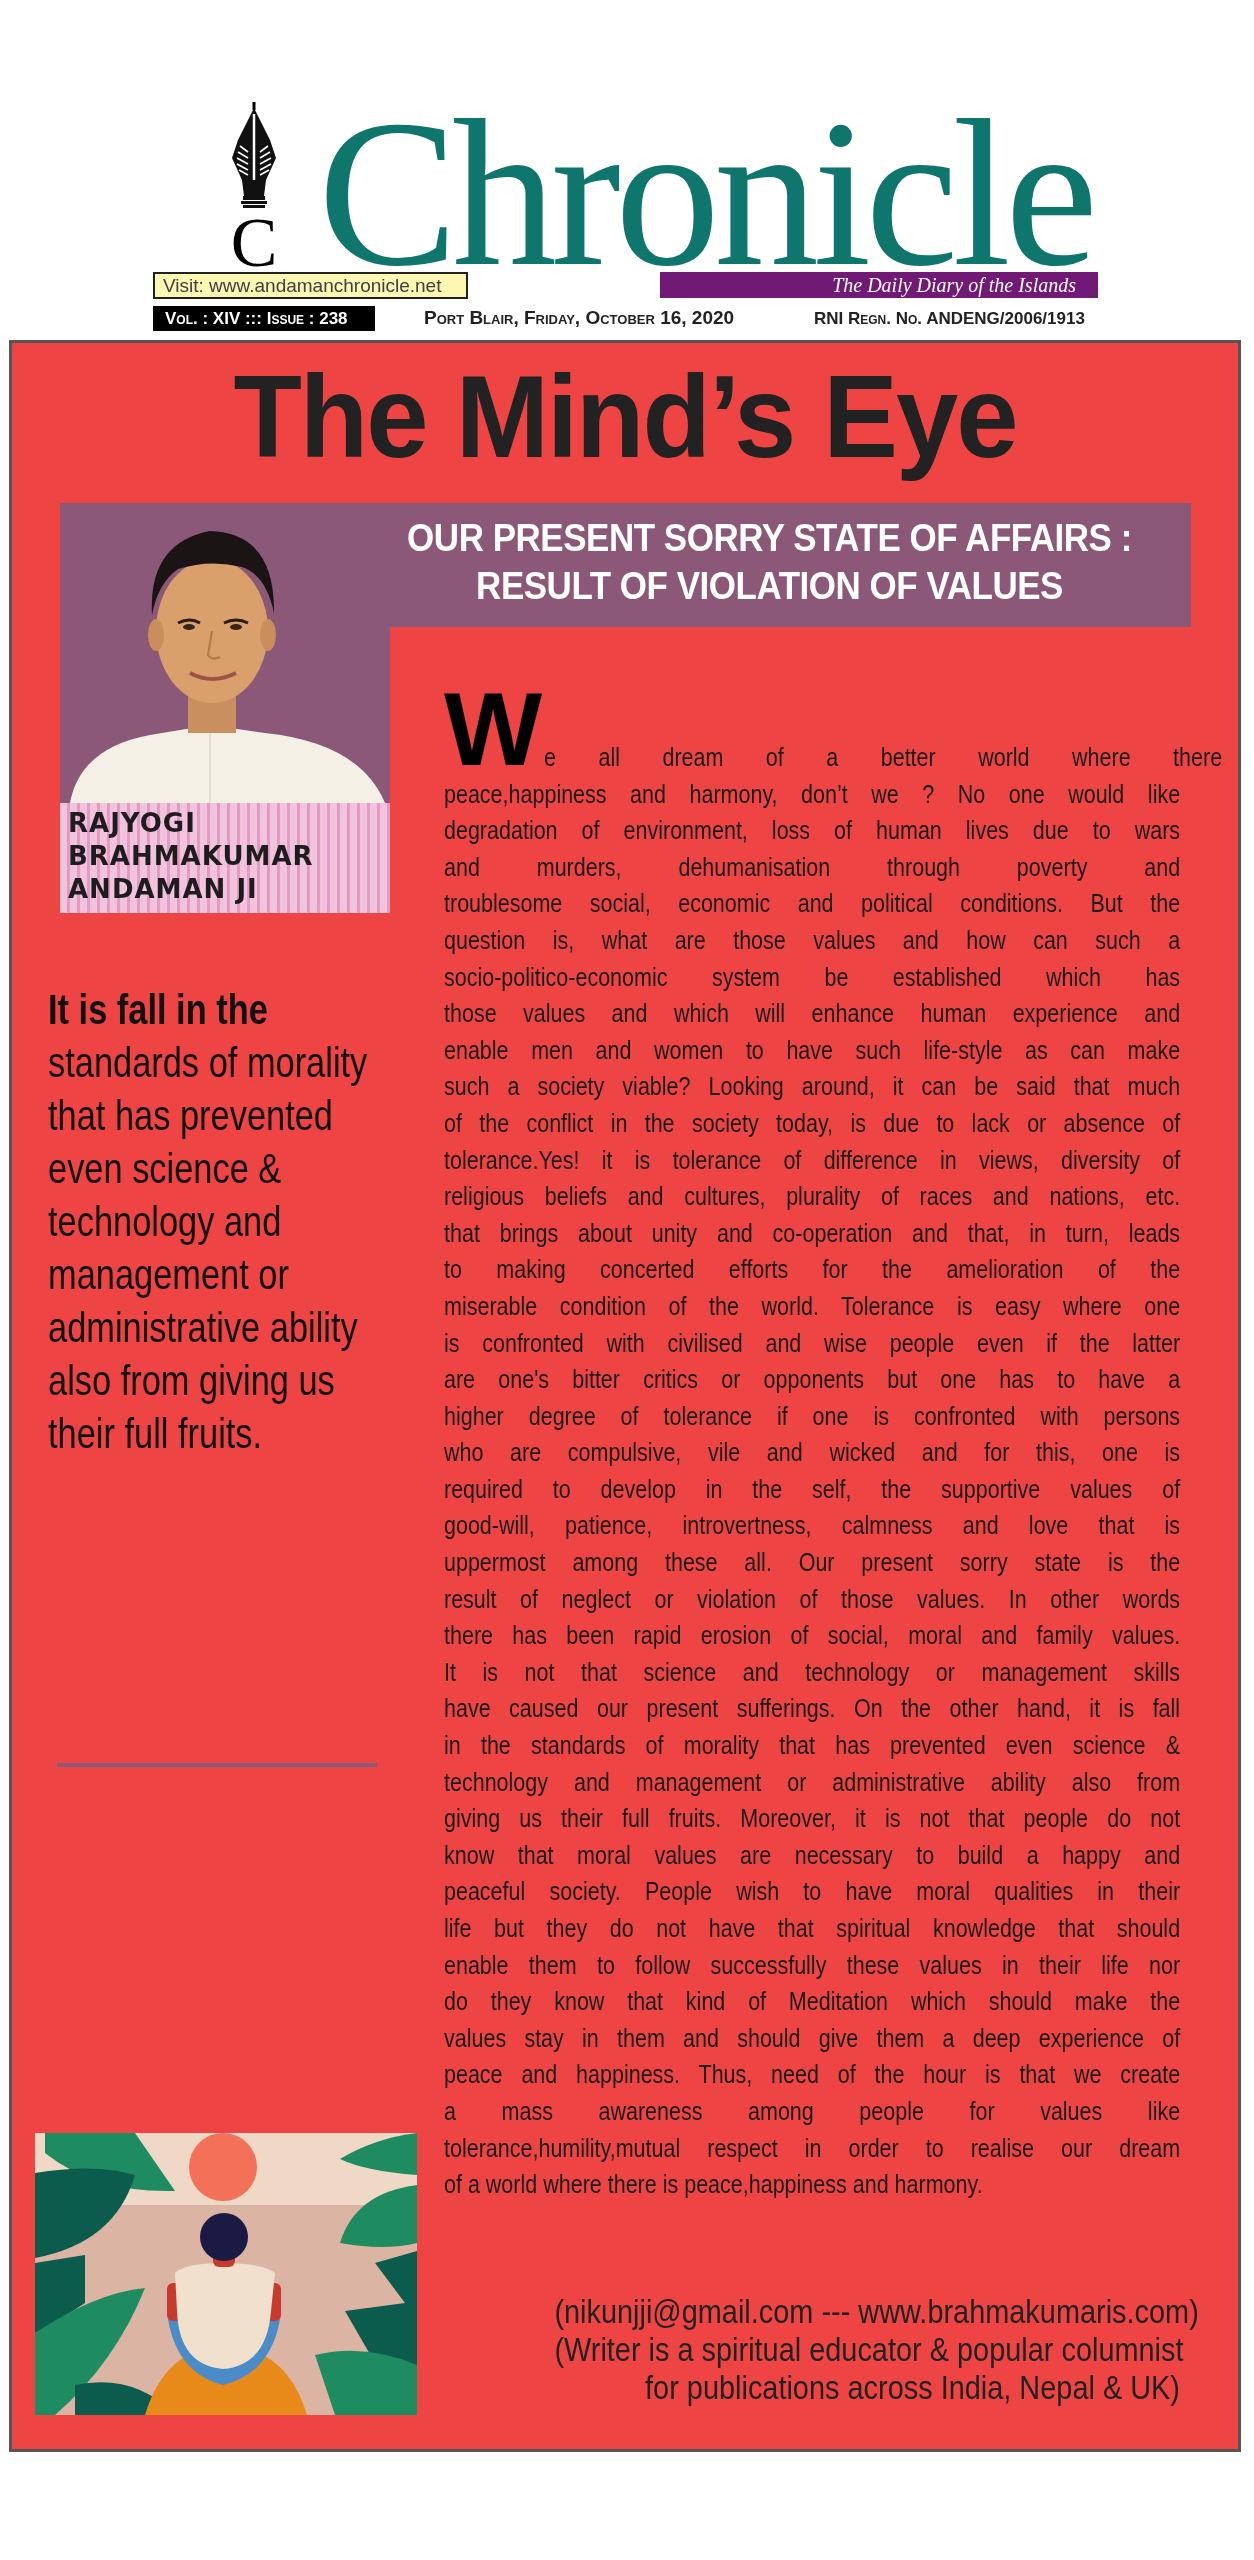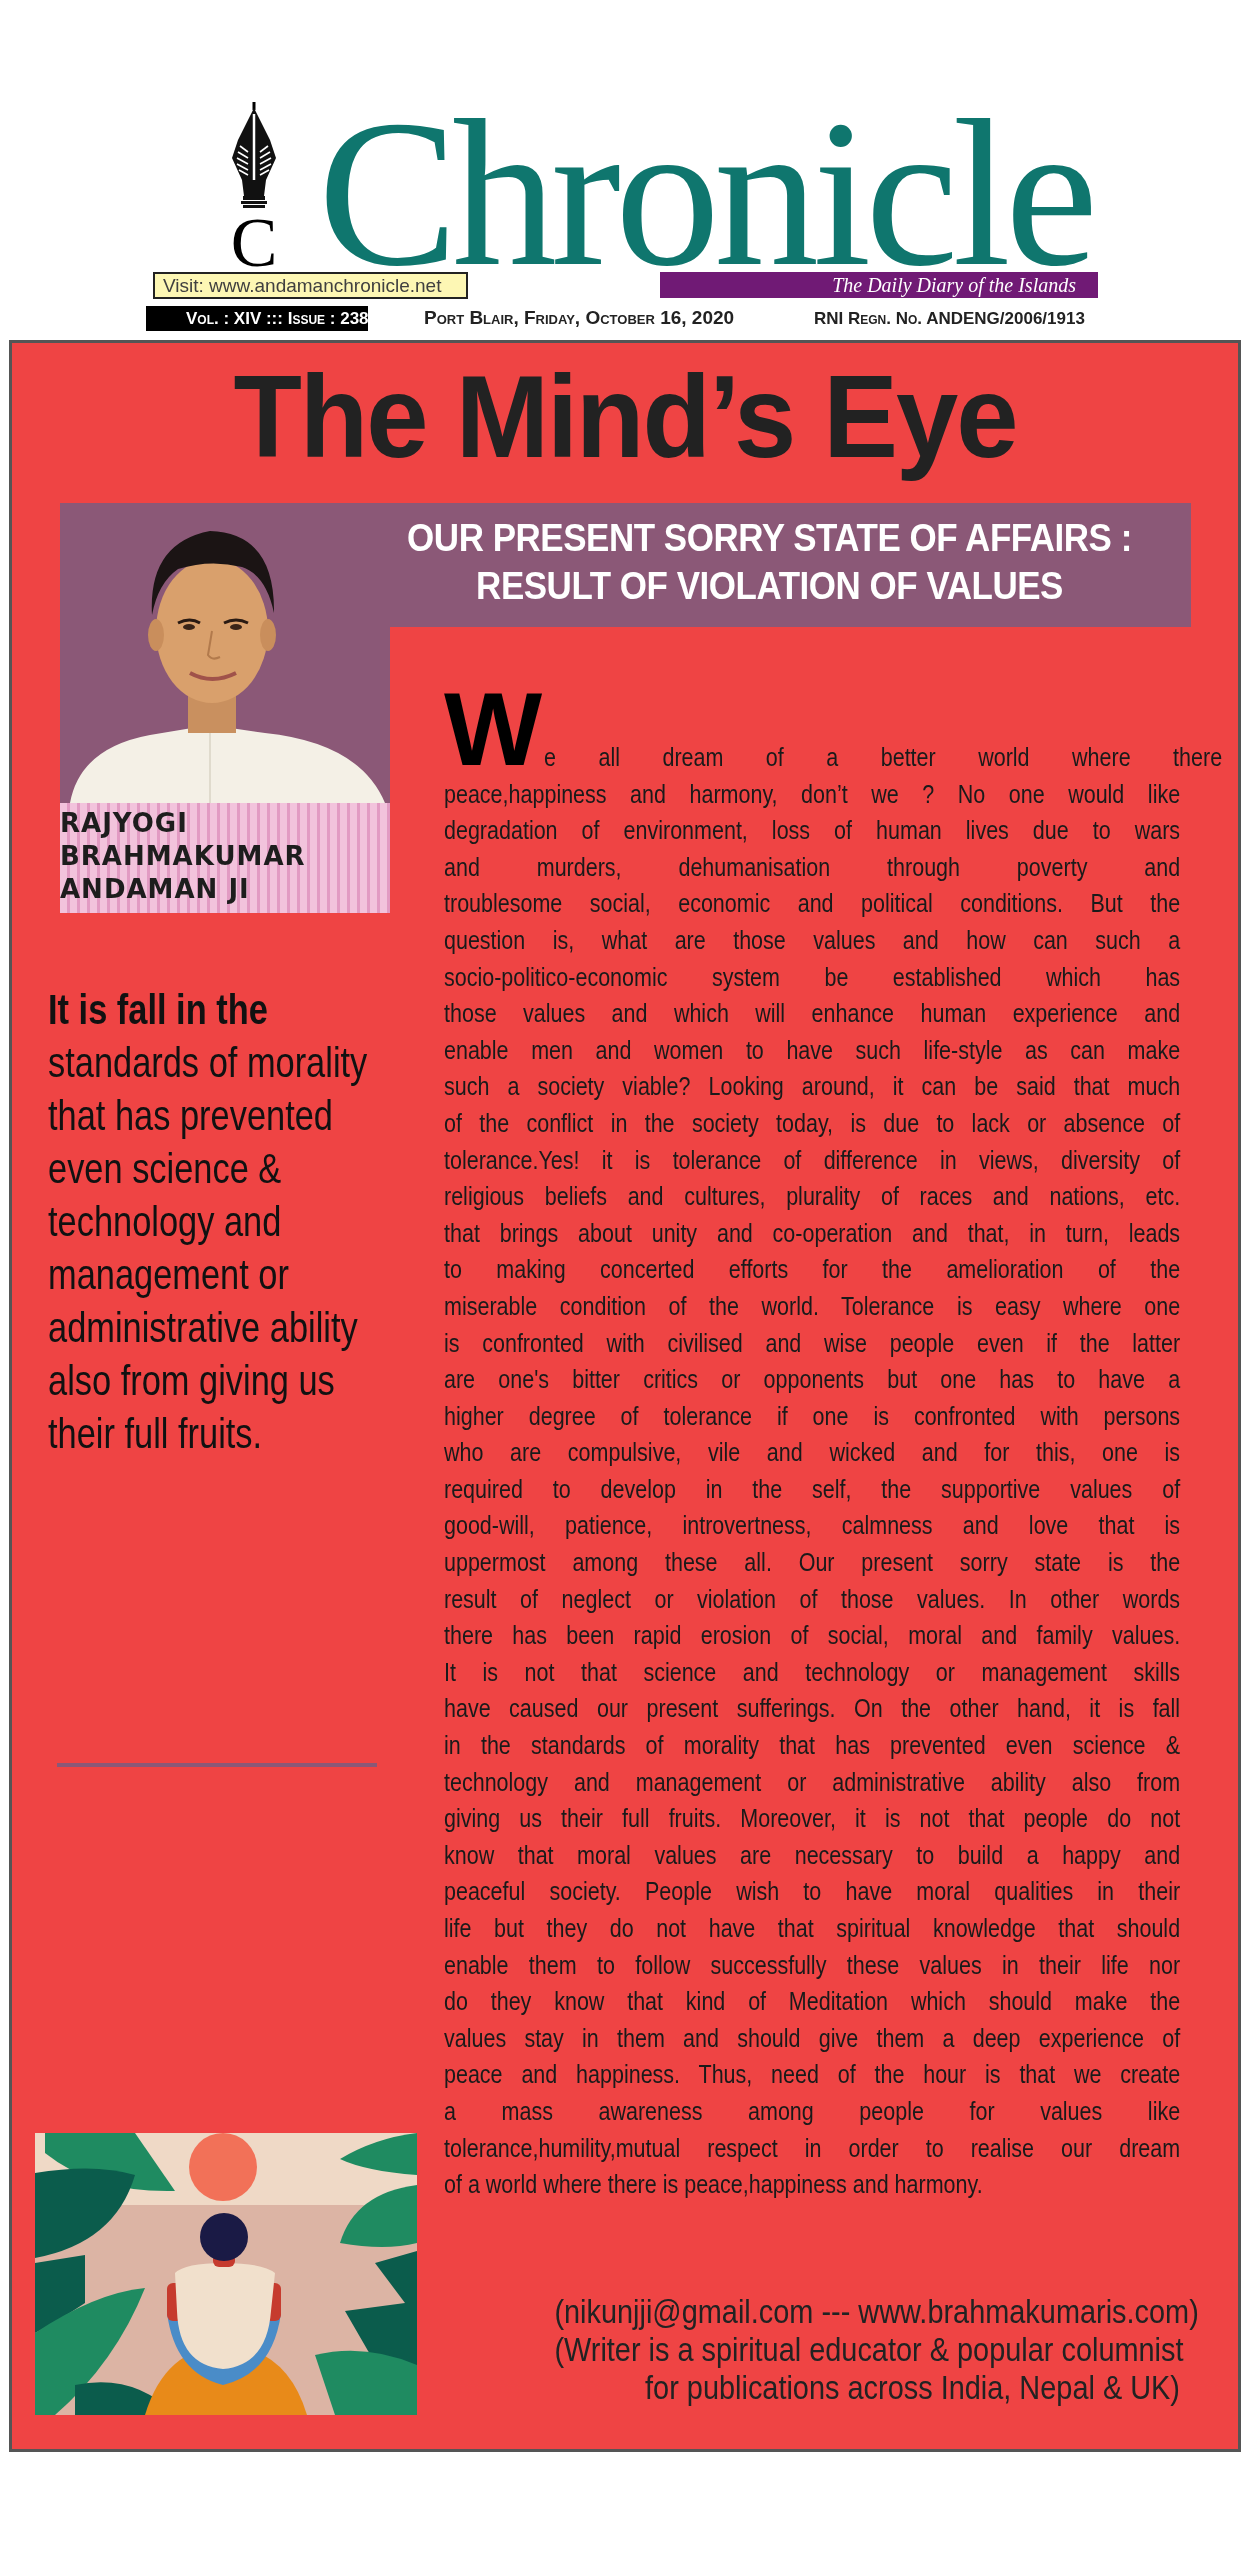--- a/index.html
+++ b/index.html
@@ -6,35 +6,35 @@
     html, body { width: 1254px; height: 2560px; background: #ffffff; overflow: hidden; }
     body { position: relative; font-family: "Liberation Sans", sans-serif; color: #1a1a1a; }
 
     
     .masthead { position: absolute; left: 0; top: 0; width: 1254px; height: 340px; }
     .pen-logo { position: absolute; left: 218px; top: 100px; width: 72px; height: 170px; }
     .andaman { position: absolute; left: 520px; top: 98px; font-family: "Liberation Serif", serif; font-size: 62px; letter-spacing: 1px; color: #111; line-height: 1; }
     .chronicle { position: absolute; left: 318px; top: 88px; font-family: "Liberation Serif", serif; font-size: 210px; color: #0f766e; line-height: 1; letter-spacing: -6px; white-space: nowrap; }
     .visit-box { position: absolute; left: 153px; top: 272px; width: 315px; height: 27px; background: #fdf7b4; border: 2px solid #222; font-size: 19px; padding-left: 8px; line-height: 23px; color: #404040; white-space: nowrap; }
     .tagline-bar { position: absolute; left: 660px; top: 272px; width: 438px; height: 26px; background: #701a75; color: #fff; font-family: "Liberation Serif", serif; font-style: italic; font-size: 20px; text-align: right; padding-right: 22px; line-height: 26px; white-space: nowrap; }
-    .vol-bar { position: absolute; left: 146px; top: 306px; width: 222px; height: 25px; background: #000; color: #fff; font-weight: bold; font-size: 17px; line-height: 25px; padding-left: 40px; white-space: nowrap; font-variant: small-caps; }
+    .vol-bar { position: absolute; left: 153px; top: 306px; width: 222px; height: 25px; background: #000; color: #fff; font-weight: bold; font-size: 17px; line-height: 25px; padding-left: 12px; white-space: nowrap; font-variant: small-caps; }
     .dateline { position: absolute; left: 424px; top: 307px; font-size: 19px; font-weight: bold; color: #222; font-variant: small-caps; white-space: nowrap; }
     .rni { position: absolute; left: 814px; top: 309px; font-size: 17px; font-weight: bold; color: #222; font-variant: small-caps; white-space: nowrap; width: 290px; overflow: hidden; }
 
     
     .frame { position: absolute; left: 9px; top: 340px; width: 1232px; height: 2112px; border: 3px solid #555; background: #ef4444; }
     .column-title { position: absolute; left: 0; top: 18px; width: 1226px; text-align: center; font-family: "Liberation Sans", sans-serif; font-weight: bold; font-size: 112px; letter-spacing: -2px; color: #222; line-height: 1; transform: scaleY(1.05); }
 
     .purple-banner { position: absolute; left: 48px; top: 160px; width: 1131px; height: 124px; background: #8b5877; }
     .headline { position: absolute; left: 335px; top: 171px; width: 845px; text-align: center; color: #fff; font-weight: bold; font-size: 38px; line-height: 48px; letter-spacing: -0.5px; transform: scaleX(0.92); transform-origin: center; }
     .headline span { display: block; }
     .author-portrait { position: absolute; left: 48px; top: 160px; width: 330px; height: 300px; }
     .name-box { position: absolute; left: 48px; top: 460px; width: 330px; height: 110px;
       background: repeating-linear-gradient(90deg, #f2c3dc 0px, #f2c3dc 7px, #e29bc3 7px, #e29bc3 10px); }
-    .name-box span { display: block; font-family: "DejaVu Sans", sans-serif; font-weight: bold; font-size: 26px; letter-spacing: 1px; line-height: 33px; color: #1d1d1d; }
+    .name-box span { display: block; font-family: "DejaVu Sans", sans-serif; font-weight: bold; font-size: 26px; letter-spacing: 1px; line-height: 33px; color: #1d1d1d; padding-left: 8px; }
     .name-box .first { padding-top: 4px; }
 
     .pullquote { position: absolute; left: 36px; top: 640px; width: 360px; font-size: 43px; line-height: 53px; color: #111; transform: scaleX(0.8); transform-origin: left top; width: 450px; }
     .pullquote .lead { font-weight: bold; }
     .pullquote-rule { position: absolute; left: 45px; top: 1420px; width: 320px; height: 4px; background: #8b5877; }
 
     .body-copy { position: absolute; left: 432px; top: 340px; width: 736px; font-size: 25px; line-height: 36.6px; text-align: justify; color: #1a1a1a; }
     .dropcap { float: left; font-weight: bold; font-size: 104px; line-height: 84px; margin-right: 2px; margin-top: 4px; color: #000; }
     .body-copy .line { display: block; text-align: justify; text-align-last: justify; transform: scaleX(0.86); transform-origin: left center; width: 116.3%; white-space: nowrap; }
     .body-copy .line.last { text-align-last: left; }

